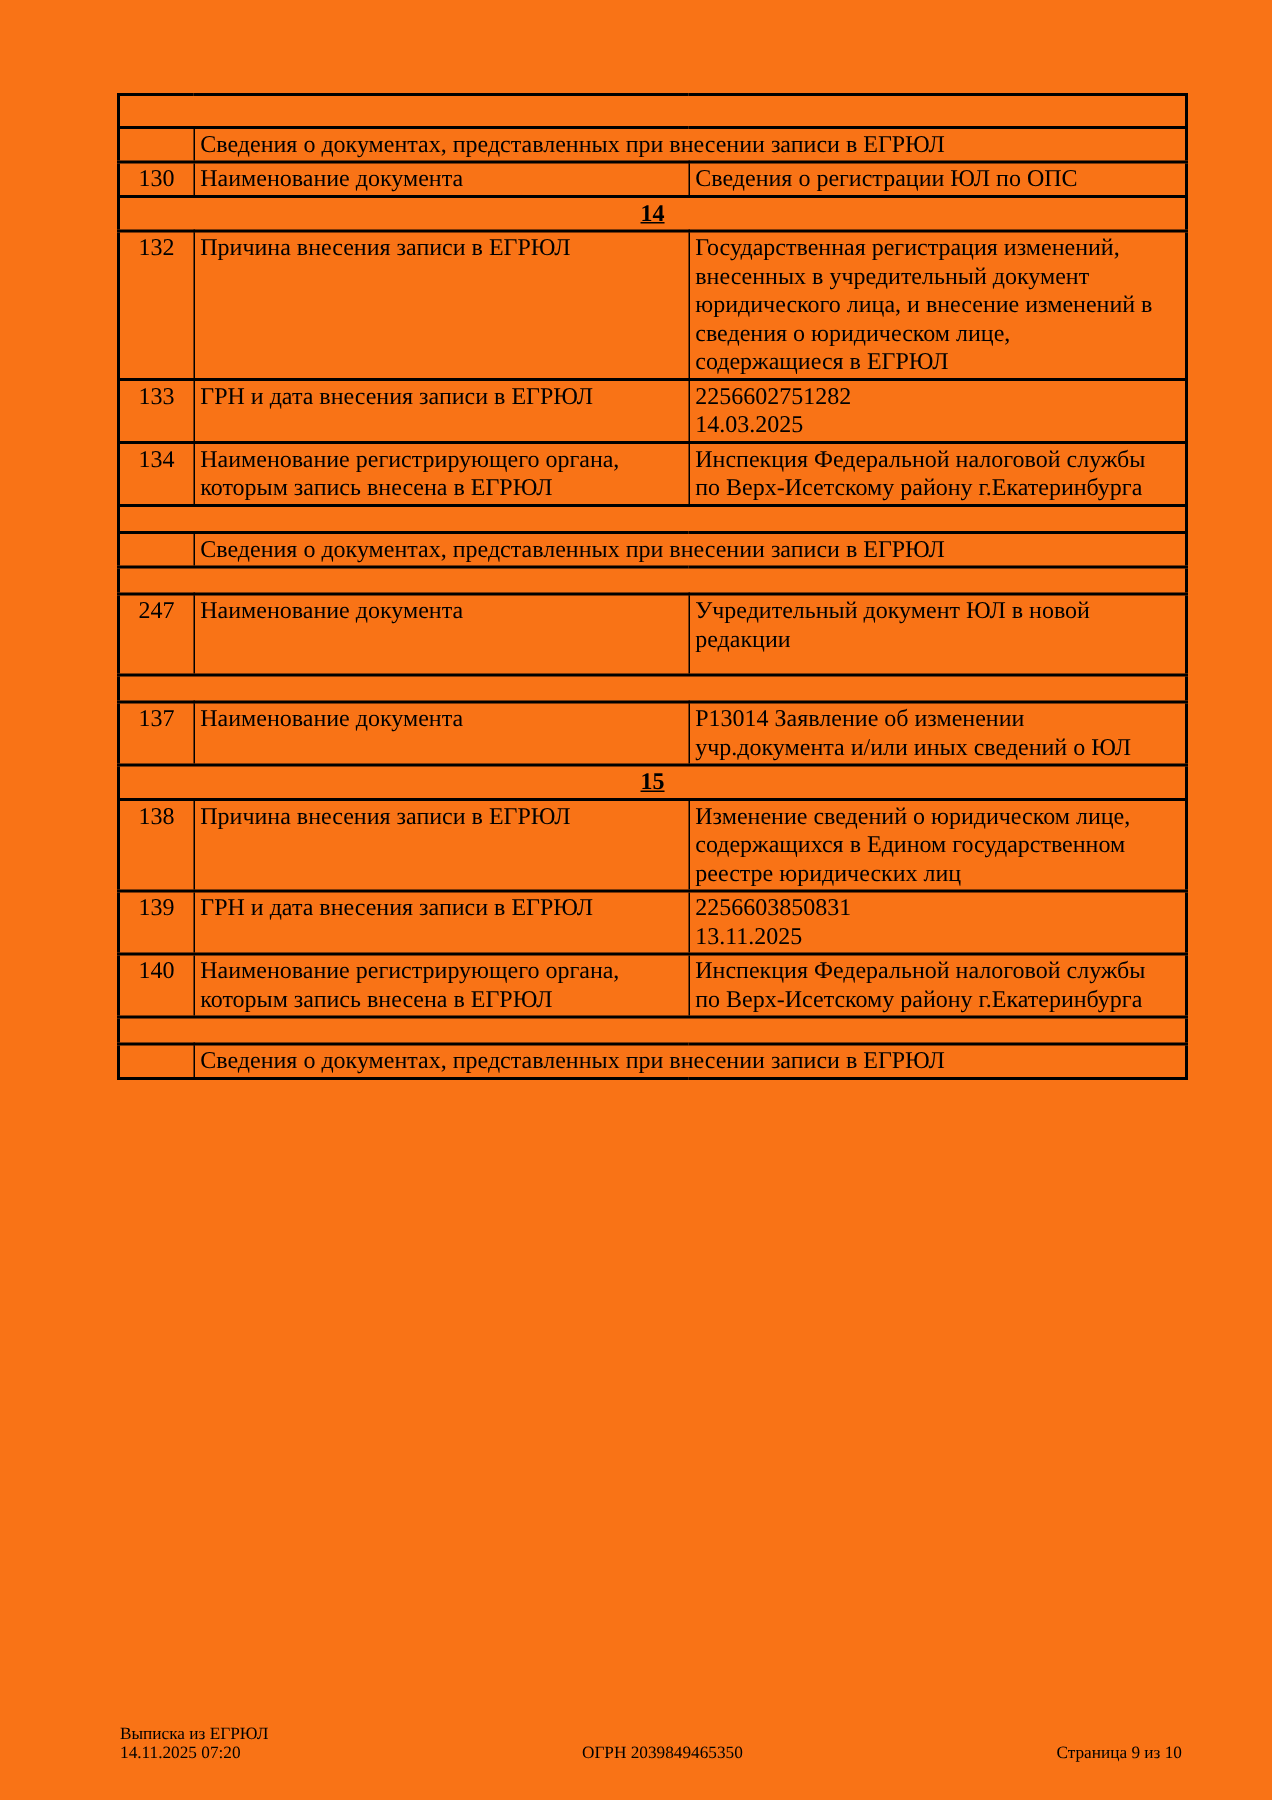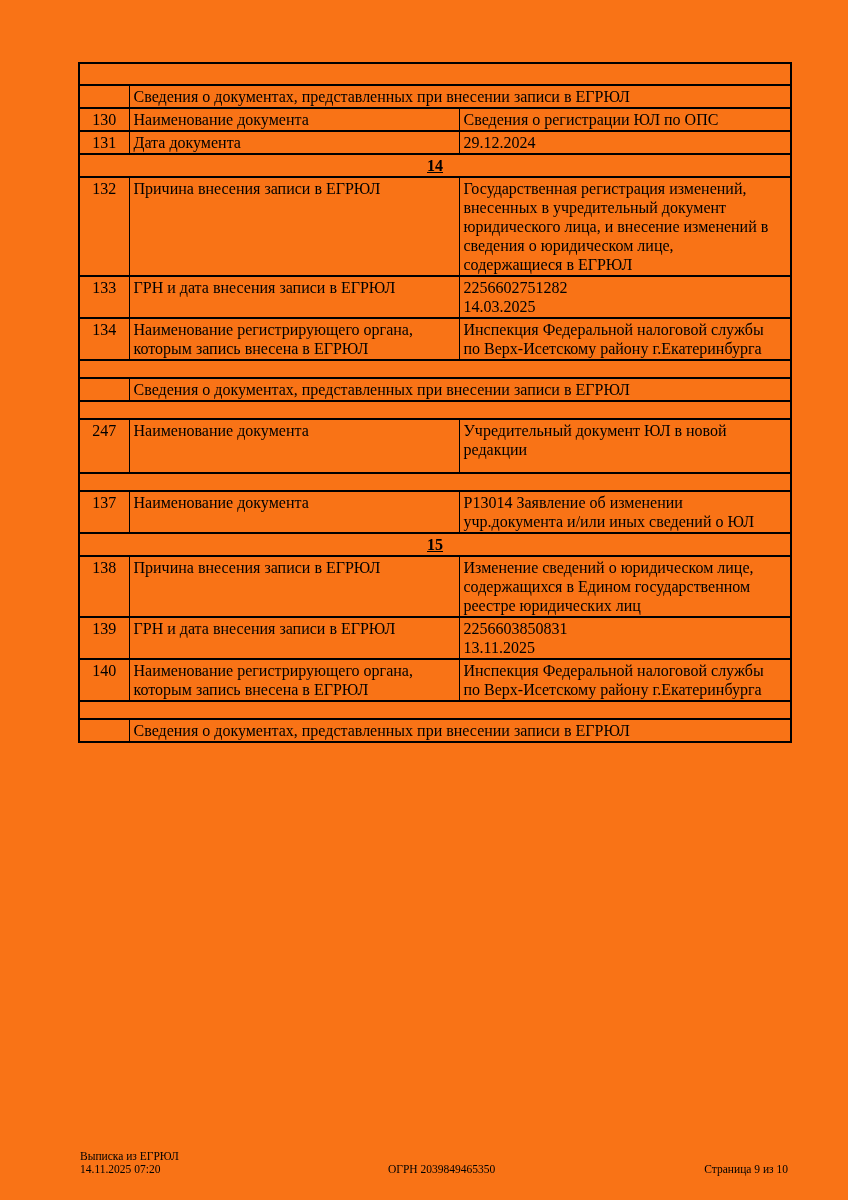--- a/index.html
+++ b/index.html
@@ -88,25 +88,20 @@
         <tr>
           <td class="num"></td>
           <td class="section" colspan="2">Сведения о документах, представленных при внесении записи в ЕГРЮЛ</td>
         </tr>
         <tr>
           <td class="num">130</td>
           <td class="label">Наименование документа</td>
           <td class="value">Сведения о регистрации ЮЛ по ОПС</td>
         </tr>
         <tr>
-          <td class="num">131</td>
-          <td class="label">Дата документа</td>
-          <td class="value">29.12.2024</td>
-        </tr>
-        <tr>
           <td class="group" colspan="3">14</td>
         </tr>
         <tr>
           <td class="num">132</td>
           <td class="label">Причина внесения записи в ЕГРЮЛ</td>
           <td class="value">Государственная регистрация изменений, внесенных в учредительный документ юридического лица, и внесение изменений в сведения о юридическом лице, содержащиеся в ЕГРЮЛ</td>
         </tr>
         <tr>
           <td class="num">133</td>
           <td class="label">ГРН и дата внесения записи в ЕГРЮЛ</td>

